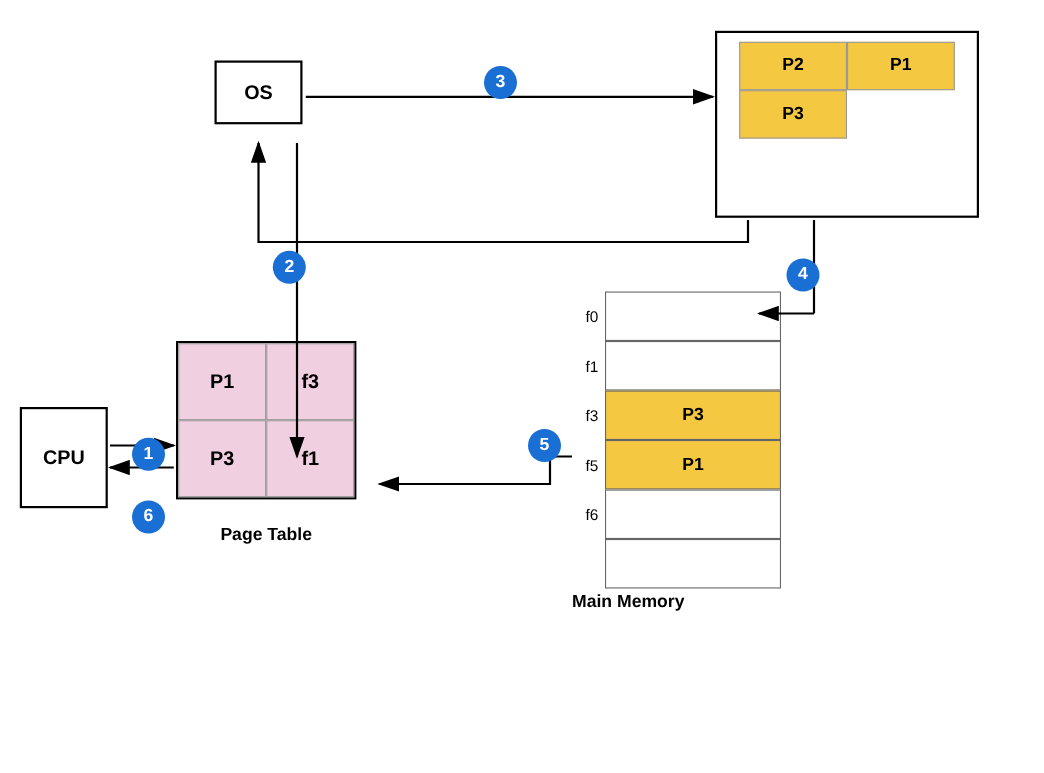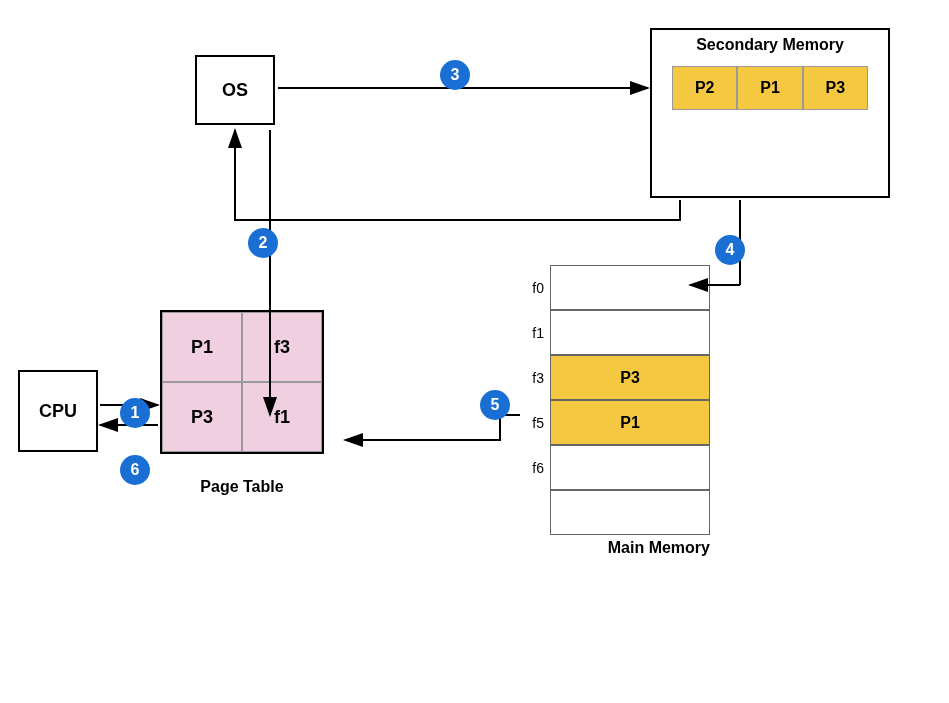--- a/index.html
+++ b/index.html
@@ -17,40 +17,40 @@
       width: 949px;
       height: 703px;
     }
 
     
     .cpu-box {
       position: absolute;
       left: 18px;
       top: 370px;
       width: 80px;
-      height: 82px;
+      height: 92px;
       border: 2px solid #000;
       display: flex;
       align-items: center;
       justify-content: center;
       background: #fff;
     }
 
     .cpu-label {
       font-size: 18px;
       font-weight: bold;
     }
 
     
     .os-box {
       position: absolute;
       left: 195px;
       top: 55px;
       width: 80px;
-      height: 70px;
+      height: 58px;
       border: 2px solid #000;
       display: flex;
       align-items: center;
       justify-content: center;
       background: #fff;
     }
 
     .os-label {
       font-size: 18px;
       font-weight: bold;
@@ -69,21 +69,21 @@
 
     .sec-mem-title {
       text-align: center;
       font-weight: bold;
       font-size: 16px;
       padding: 6px 0 4px 0;
     }
 
     .sec-mem-grid {
       display: grid;
-      grid-template-columns: 1fr 1fr 1fr;
+      grid-template-columns: 1fr 1fr;
       gap: 0;
       padding: 8px 20px;
     }
 
     .sec-mem-cell {
       background: #f5c842;
       border: 1.5px solid #999;
       text-align: center;
       font-weight: bold;
       font-size: 16px;
@@ -123,21 +123,21 @@
       font-size: 16px;
     }
 
     
     .main-mem-container {
       position: absolute;
       left: 520px;
       top: 265px;
       display: flex;
       flex-direction: column;
-      align-items: flex-end;
+      align-items: flex-start;
     }
 
     .main-mem-rows {
       display: flex;
       flex-direction: column;
     }
 
     .main-mem-row {
       display: flex;
       align-items: center;
@@ -206,21 +206,20 @@
 
   <div class="cpu-box">
     <span class="cpu-label">CPU</span>
   </div>
 
   <div class="os-box">
     <span class="os-label">OS</span>
   </div>
 
   <div class="sec-mem-box">
-    <div class="sec-mem-title">Secondary Memory</div>
     <div class="sec-mem-grid">
       <div class="sec-mem-cell">P2</div>
       <div class="sec-mem-cell">P1</div>
       <div class="sec-mem-cell">P3</div>
     </div>
   </div>
 
   <div class="page-table-container">
     <div class="page-table-grid">
       <div class="pt-cell">P1</div>

